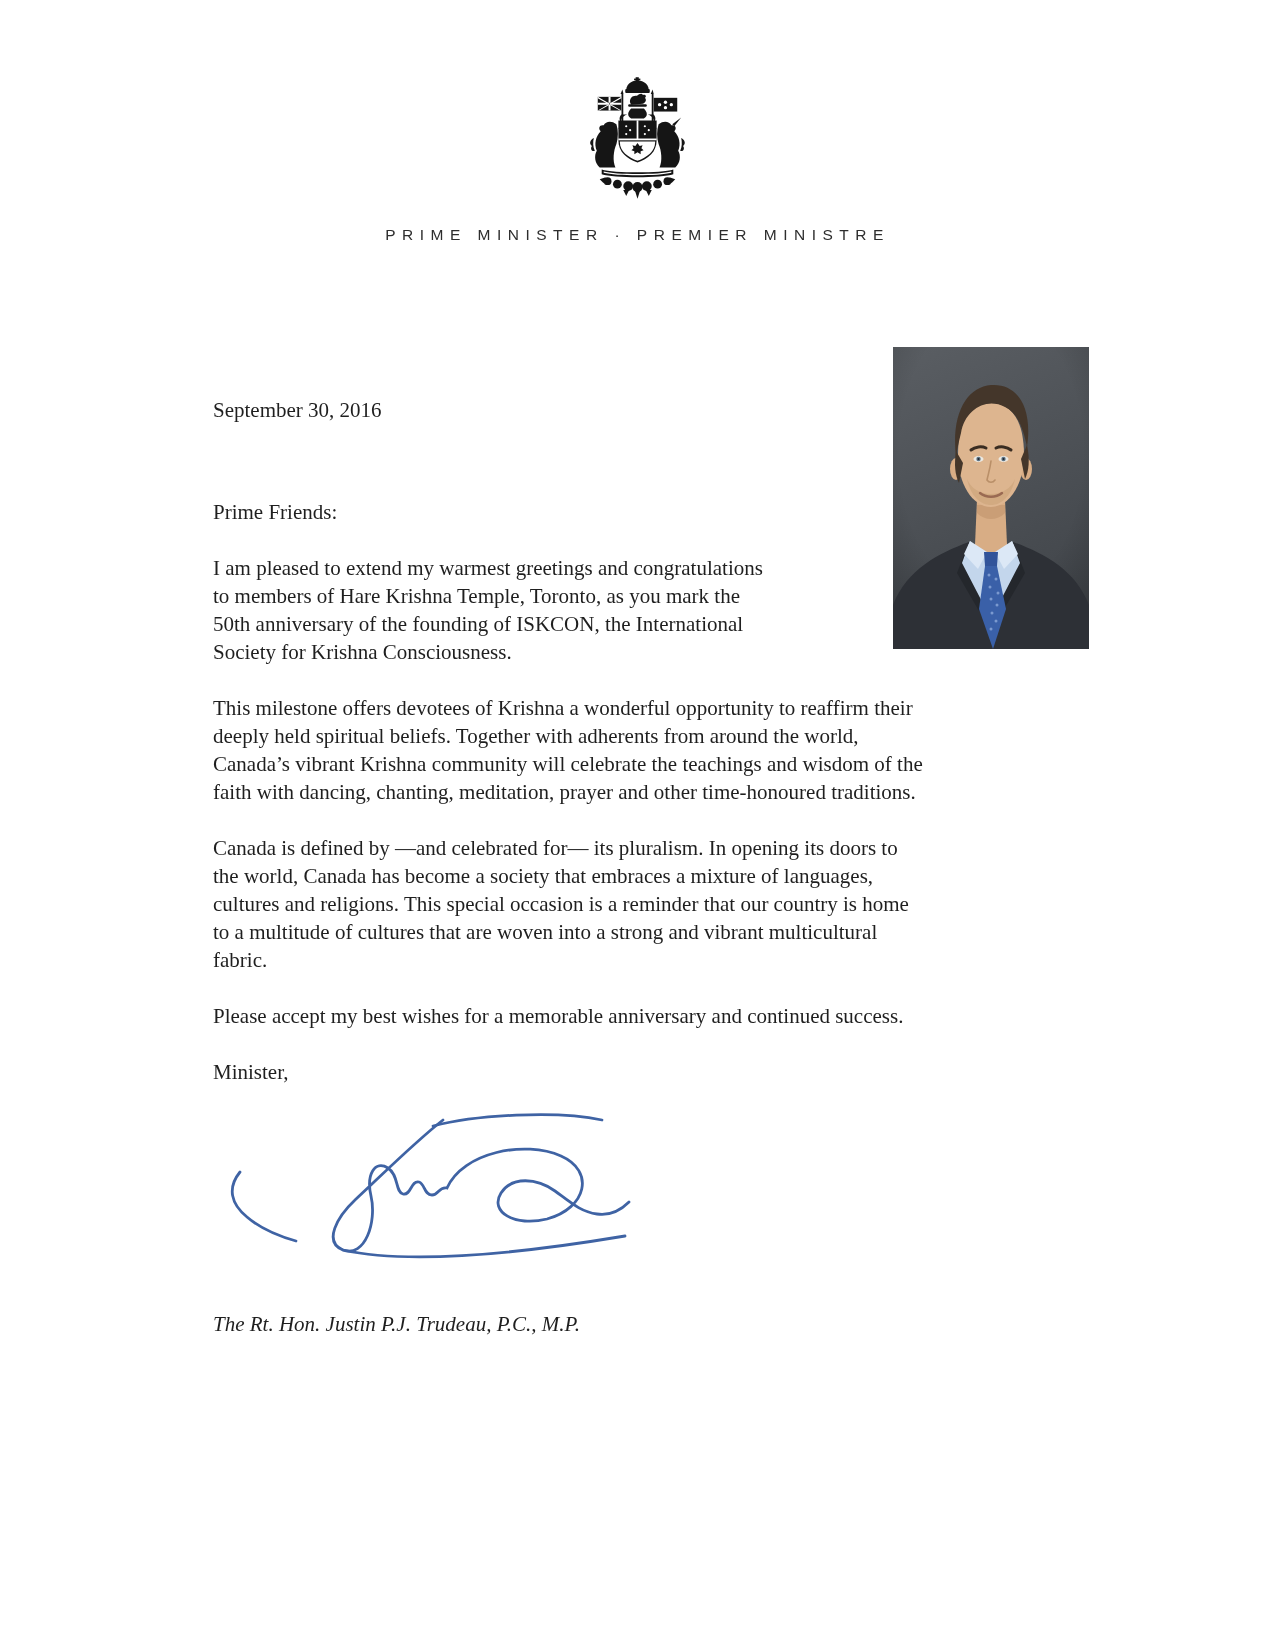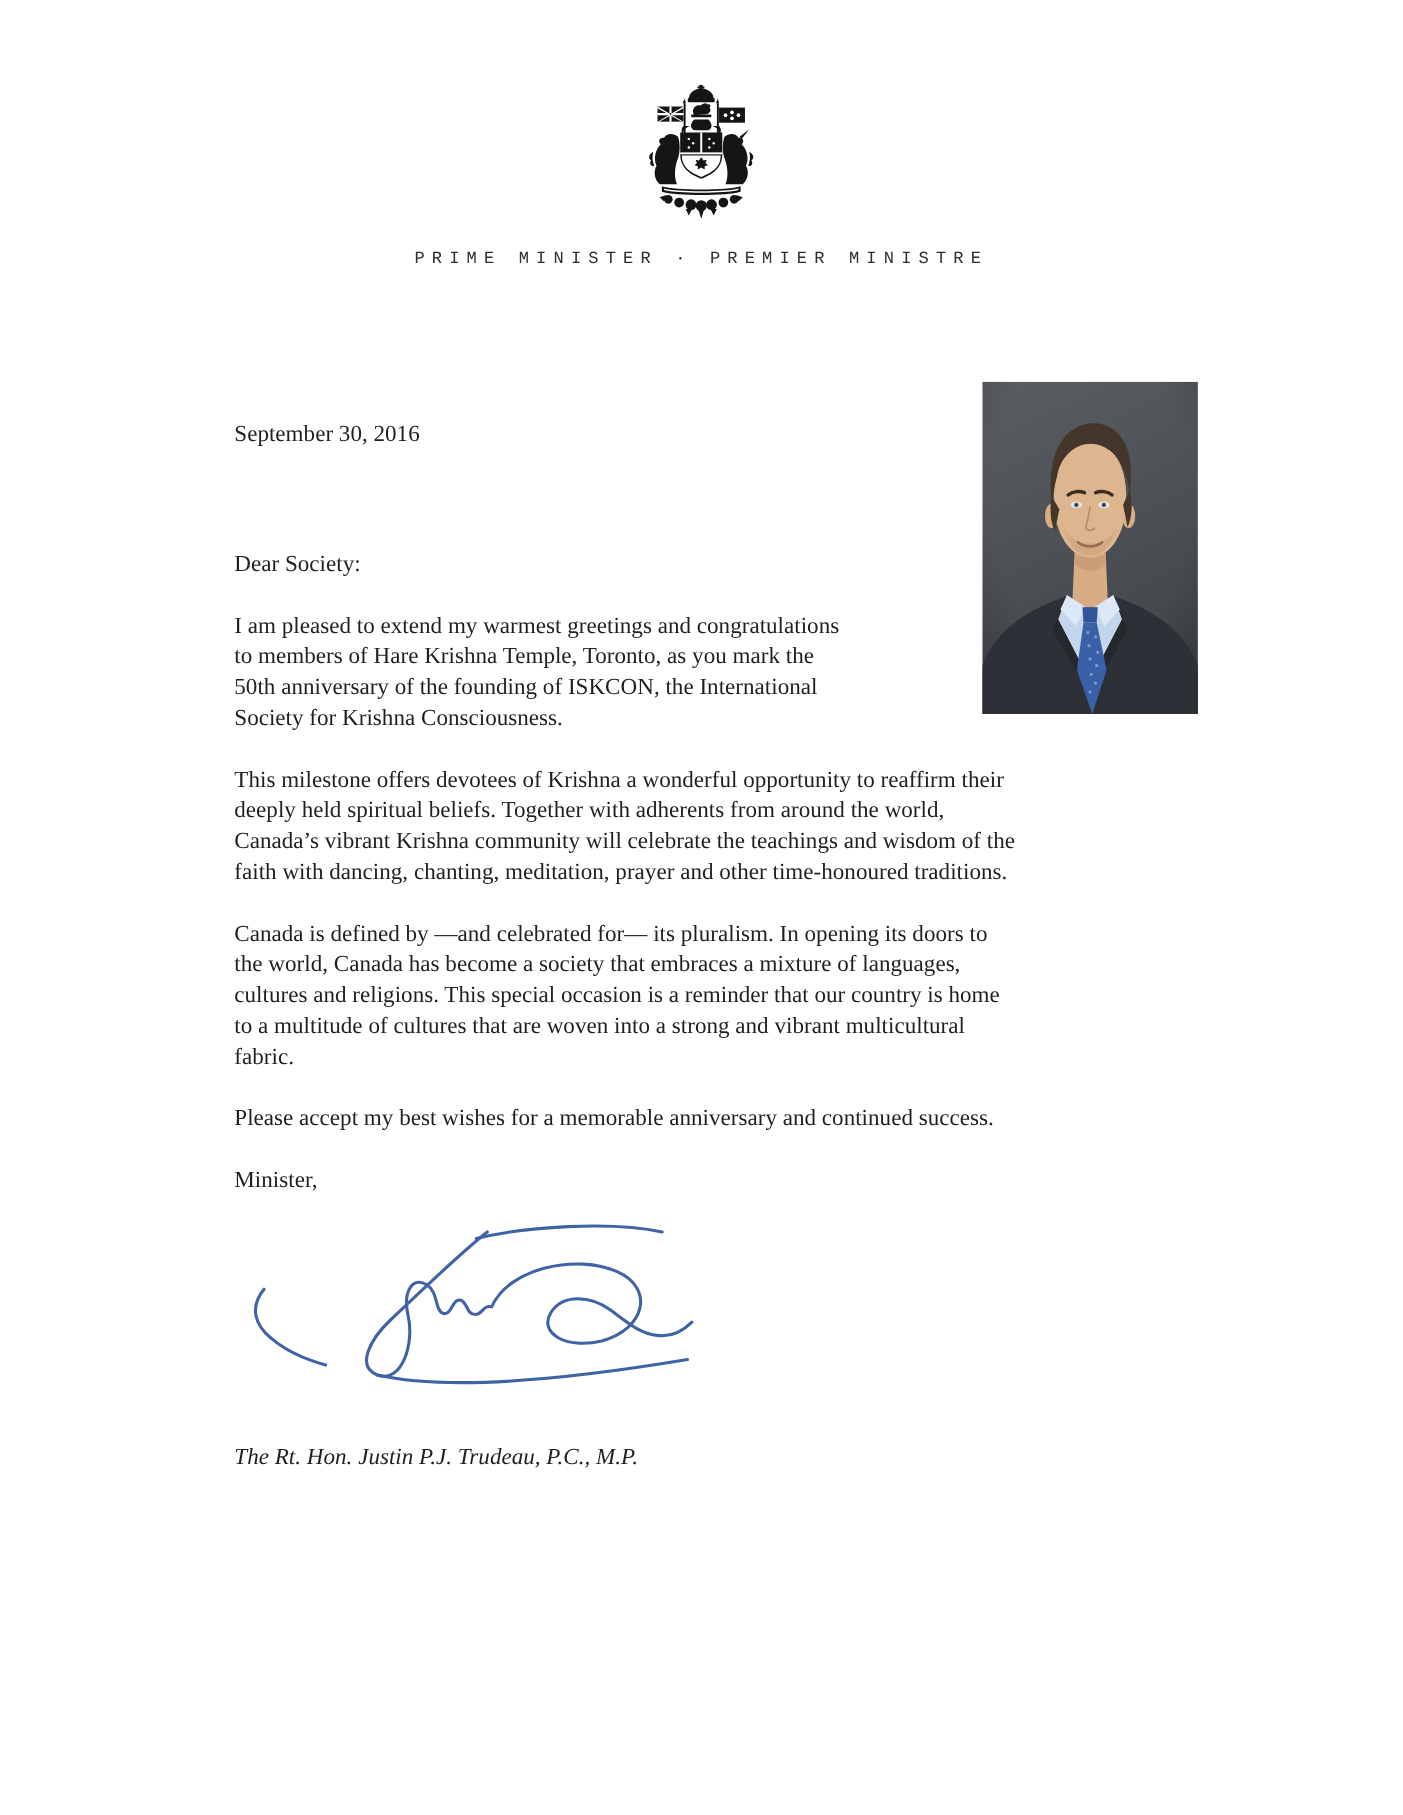--- a/index.html
+++ b/index.html
@@ -8,26 +8,26 @@
     width:1275px;height:1650px;
     background:#ffffff;
     font-family:"Liberation Serif","DejaVu Serif",serif;
     color:#1f1f1f;
     overflow:hidden;
   }
   .crest{position:absolute;left:586px;top:76px;width:103px;height:128px;}
   .header-title{
     position:absolute;top:226px;left:0;width:1275px;
     text-align:center;
-    font-family:Liberation Mono, monospace;
+    font-family:Liberation Sans, sans-serif;
     font-size:15.5px;font-weight:500;color:#2d2d2d;
     letter-spacing:6.5px;
   }
   .portrait{position:absolute;left:893px;top:347px;width:196px;height:302px;display:block;}
-  .date-line{position:absolute;left:213px;top:380px;font-size:21px;line-height:28px;}
+  .date-line{position:absolute;left:213px;top:396px;font-size:21px;line-height:28px;}
   .body-block{position:absolute;left:213px;top:498px;width:880px;}
   .body-block p{
     margin:0 0 28px 0;
     font-size:21px;line-height:28px;
     white-space:pre;
   }
   .signature-svg{position:absolute;left:224px;top:1102px;width:412px;height:168px;}
   .signoff{position:absolute;left:213px;top:1310px;font-size:21px;line-height:28.5px;font-style:italic;}
 </style>
 </head>
@@ -176,21 +176,21 @@
 
     <path d="M98,114 C97,122 95,128 94,133 C96,136 100,136 102,133" stroke="#b98f68" stroke-width="1.6" fill="none" stroke-linecap="round"></path>
 
     <path d="M87,146 C93,151 103,151 109,146" stroke="#9a6а52" stroke-width="2.4" fill="none" stroke-linecap="round"></path>
     <path d="M87,146 C93,151 103,151 109,146" stroke="#9a6a52" stroke-width="2.4" fill="none" stroke-linecap="round"></path>
   </svg>
 
   <div class="date-line">September 30, 2016</div>
 
   <div class="body-block">
-    <p>Dear Society:</p>
+    <p>Prime Friends:</p>
     <p>I am pleased to extend my warmest greetings and congratulations
 to members of Hare Krishna Temple, Toronto, as you mark the
 50th anniversary of the founding of ISKCON, the International
 Society for Krishna Consciousness.</p>
     <p>This milestone offers devotees of Krishna a wonderful opportunity to reaffirm their
 deeply held spiritual beliefs. Together with adherents from around the world,
 Canada’s vibrant Krishna community will celebrate the teachings and wisdom of the
 faith with dancing, chanting, meditation, prayer and other time-honoured traditions.</p>
     <p>Canada is defined by —and celebrated for— its pluralism. In opening its doors to
 the world, Canada has become a society that embraces a mixture of languages,

